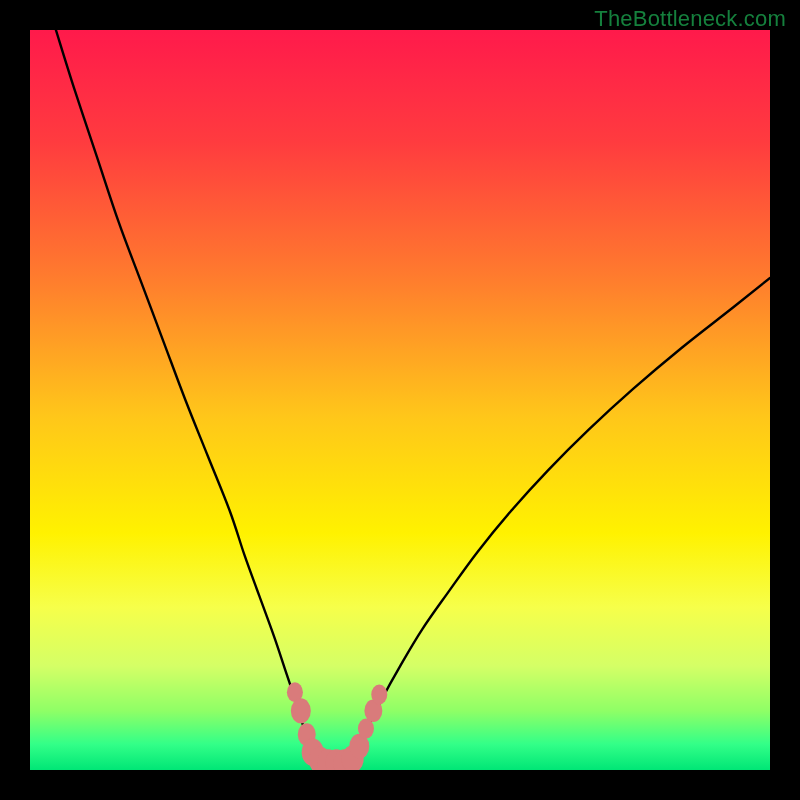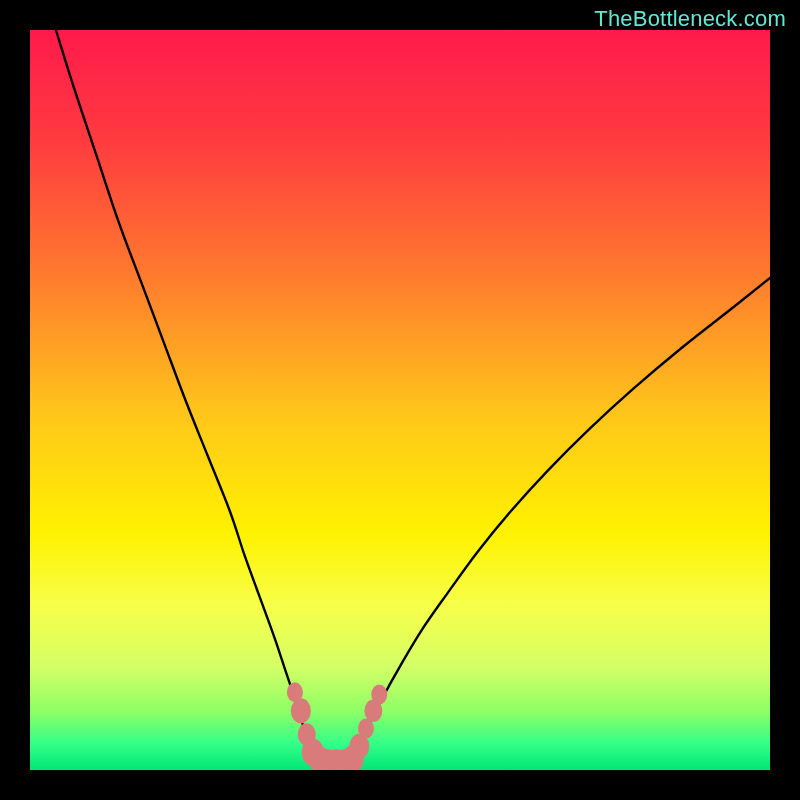--- a/index.html
+++ b/index.html
@@ -14,21 +14,21 @@
   .outer {
     width: 800px;
     height: 800px;
     background: #000;
     position: relative;
   }
   .watermark {
     position: absolute;
     top: 6px;
     right: 14px;
-    color: #5eead4;
+    color: #15803d;
     font-size: 22px;
     font-weight: 500;
     z-index: 50;
     letter-spacing: 0.2px;
   }
   .plot {
     position: absolute;
     left: 30px;
     top: 30px;
     width: 740px;

